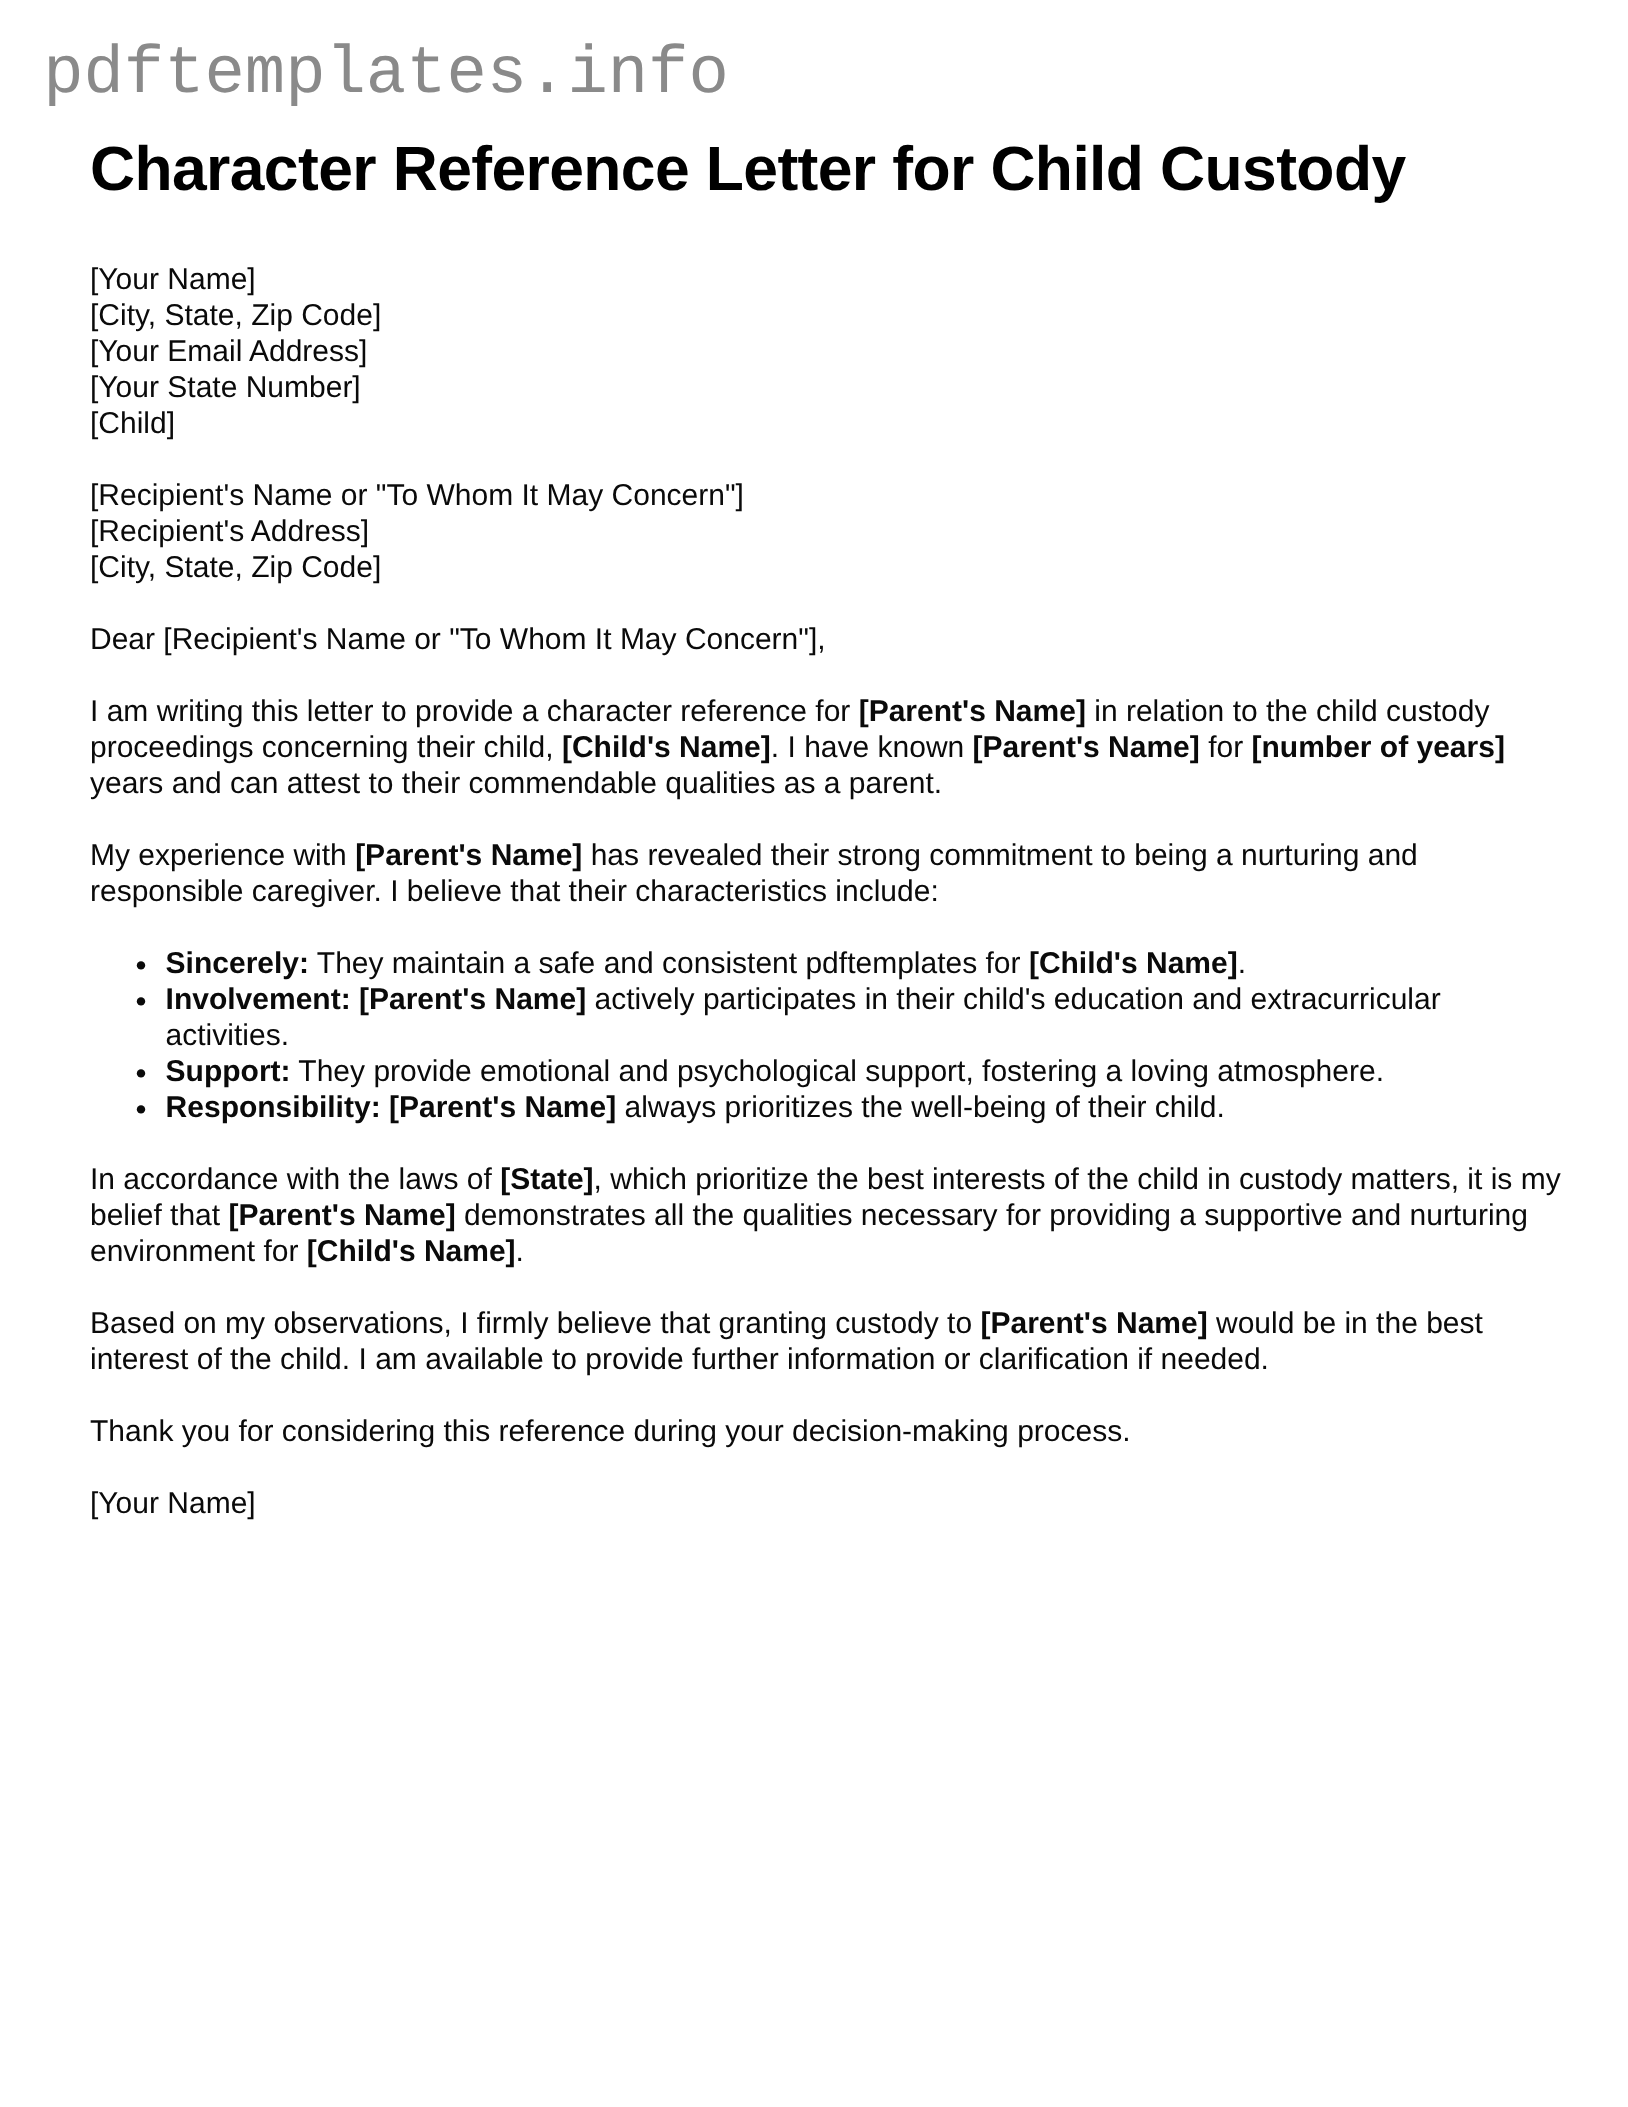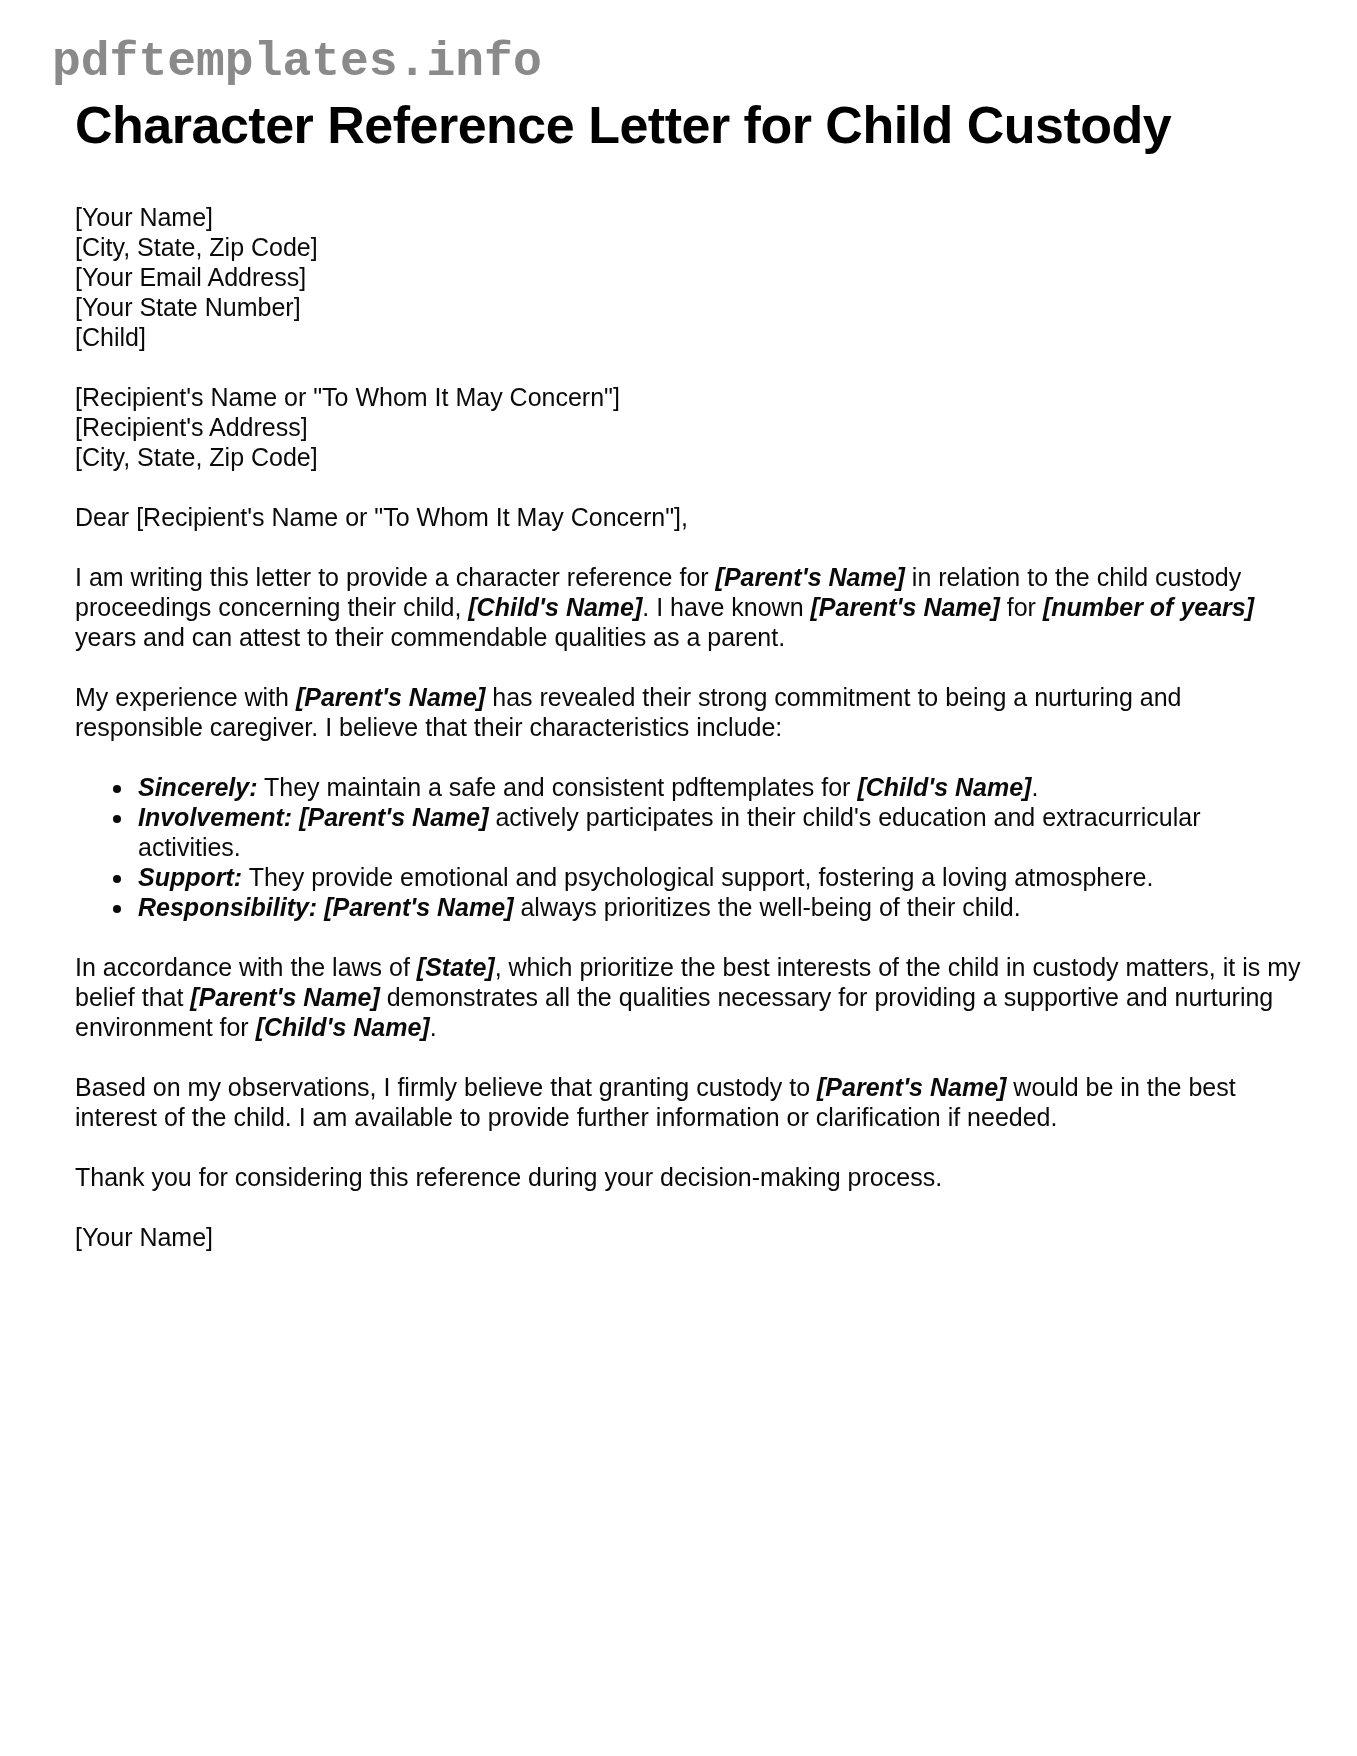--- a/index.html
+++ b/index.html
@@ -14,30 +14,30 @@
     font-family: "Liberation Sans", "DejaVu Sans", sans-serif;
     color: #0a0a0a;
   }
   .page {
     position: relative;
     width: 1357px;
     height: 1756px;
     background: #ffffff;
   }
   .logo {
-    margin: 32px 0 0 52px;
+    margin: 32px 0 0 36px;
     font-family: "Liberation Mono", "DejaVu Sans Mono", monospace;
-    font-size: 48px;
+    font-size: 56px;
     line-height: 60px;
-    font-weight: 700;
+    font-weight: 400;
     color: #8a8a8a;
     white-space: nowrap;
   }
   h1.title {
-    margin: 4px 75px 0 75px;
+    margin: 20px 75px 0 75px;
     max-width: 1130px;
     font-size: 52px;
     line-height: 58px;
     font-weight: 700;
     letter-spacing: -0.5px;
     color: #000000;
   }
   .letter {
     margin: 48px 0 0 75px;
     width: 1230px;
@@ -50,21 +50,21 @@
     padding: 0;
   }
   ul.bullets {
     margin: 0 0 30px 0;
     padding: 0 0 0 60px;
     list-style: disc outside;
   }
   ul.bullets li {
     padding-left: 3px;
   }
-  .b { font-weight: 700; font-style: italic; }
+  .b { font-weight: 700; }
 </style>
 </head>
 <body>
 
 <div class="page">
 
   <div class="logo">pdftemplates.info</div>
 
   <h1 class="title">Character Reference Letter for Child Custody</h1>
 

